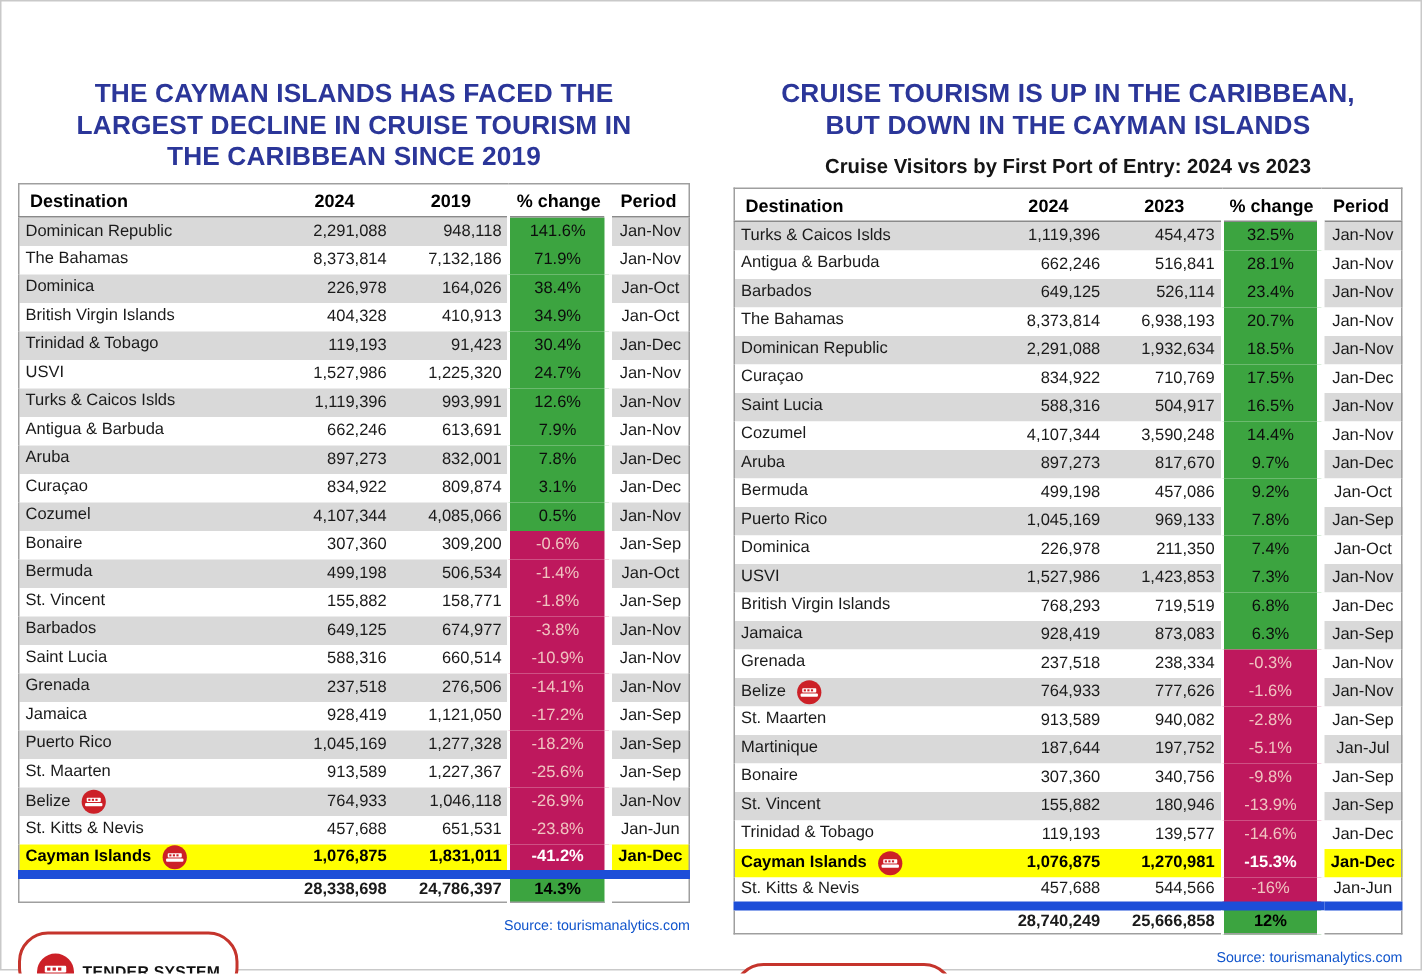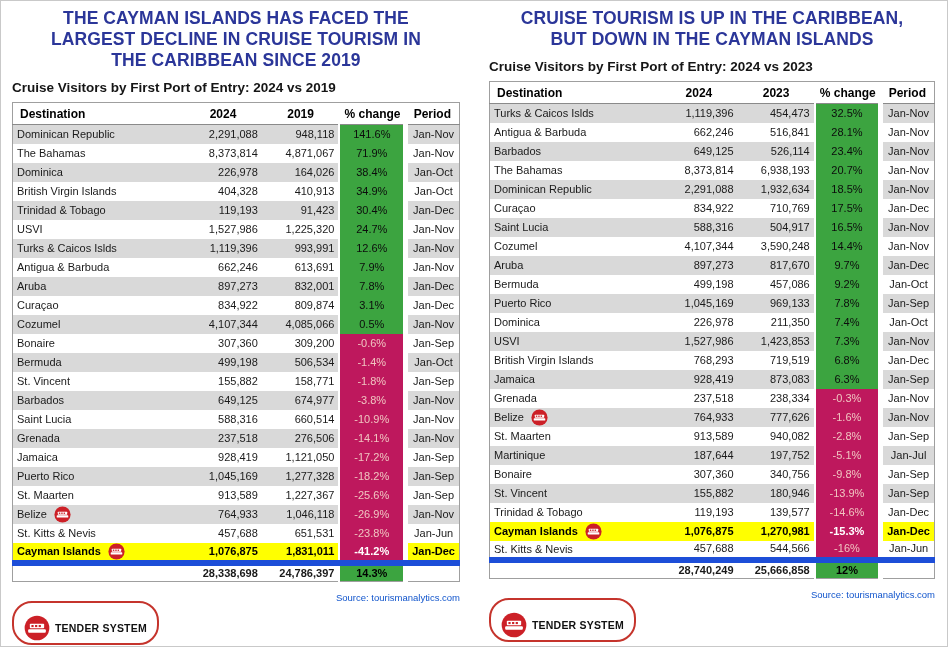--- a/index.html
+++ b/index.html
@@ -15,25 +15,26 @@
   .panel + .panel { padding-left: 15px; padding-right: 12px; }
 
   .title {
     color: #2b3699;
     font-weight: bold;
     font-size: 17.5px;
     line-height: 21px;
     text-align: center;
     white-space: pre-line;
     letter-spacing: 0.1px;
+    margin-top: 44px;
   }
   .subtitle {
     font-weight: bold;
     font-size: 13.5px;
-    text-align: left;
+    text-align: center;
     margin-top: 9px;
     color: #151515;
   }
 
   table.data {
     width: 100%;
     border-collapse: collapse;
     margin-top: 7px;
     border: 1px solid #9f9f9f;
     font-size: 11px;
@@ -98,21 +99,20 @@
 </style>
 </head>
 <body>
 
 <div class="canvas">
 
   <div class="panel">
     <div class="title">THE CAYMAN ISLANDS HAS FACED THE
 LARGEST DECLINE IN CRUISE TOURISM IN
 THE CARIBBEAN SINCE 2019</div>
-    <div class="subtitle">Cruise Visitors by First Port of Entry: 2024 vs 2019</div>
 
     <table class="data">
       <colgroup>
         <col style="width:39%">
           <col style="width:17.5%">
           <col style="width:17.5%">
           <col style="width:15%">
           <col style="width:11%">
       </colgroup>
       <thead>
@@ -128,21 +128,21 @@
           <tr>
             <td class="dest"><span>Dominican Republic</span></td>
             <td class="num">2,291,088</td>
             <td class="num">948,118</td>
             <td class="chg pos">141.6%</td>
             <td class="period">Jan-Nov</td>
           </tr>
           <tr>
             <td class="dest"><span>The Bahamas</span></td>
             <td class="num">8,373,814</td>
-            <td class="num">4,871,067</td>
+            <td class="num">7,132,186</td>
             <td class="chg pos">71.9%</td>
             <td class="period">Jan-Nov</td>
           </tr>
           <tr>
             <td class="dest"><span>Dominica</span></td>
             <td class="num">226,978</td>
             <td class="num">164,026</td>
             <td class="chg pos">38.4%</td>
             <td class="period">Jan-Oct</td>
           </tr>

